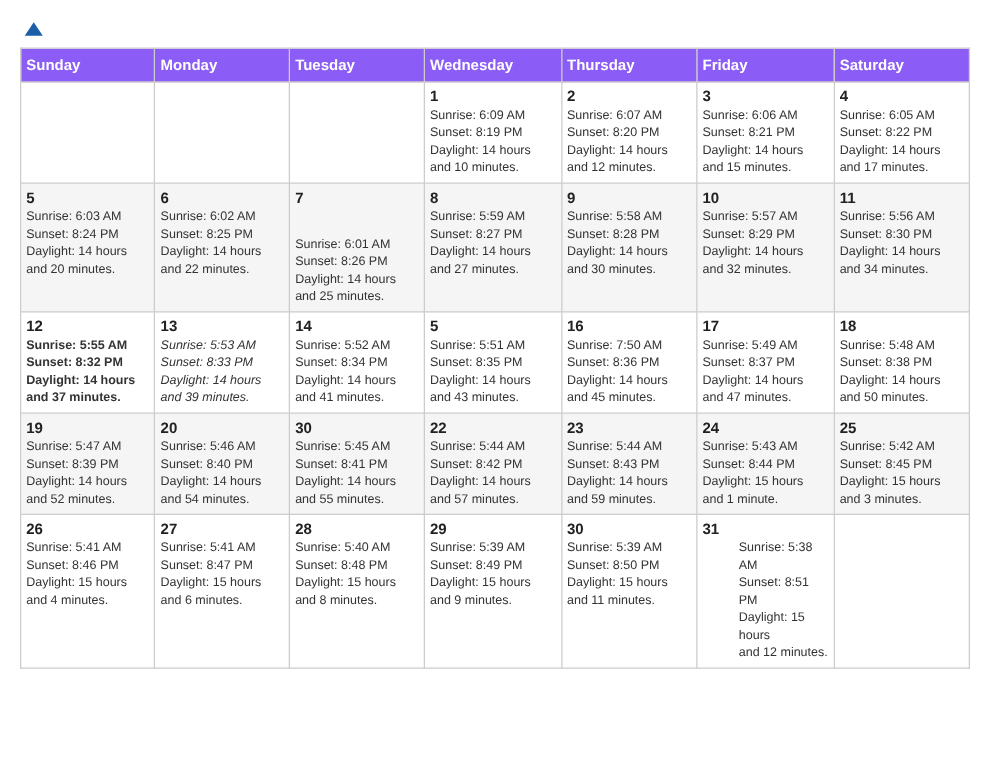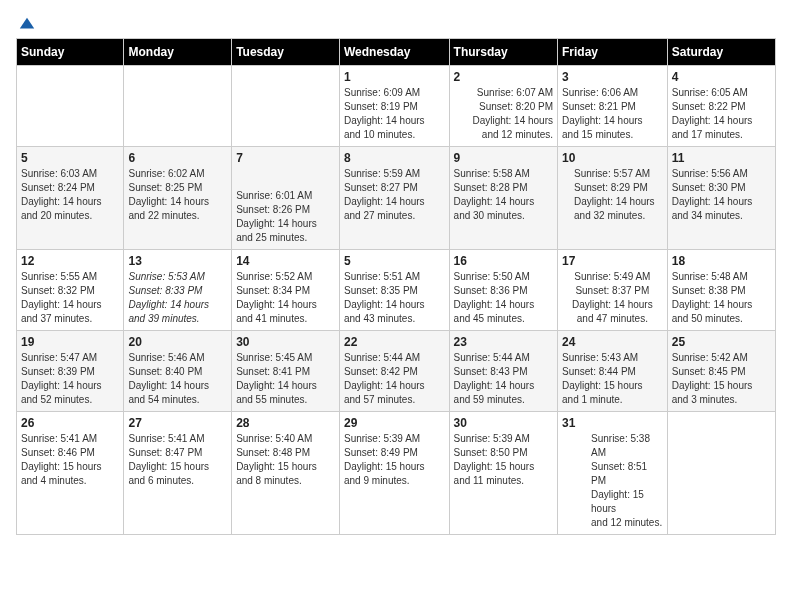--- a/index.html
+++ b/index.html
@@ -43,21 +43,21 @@
     .subtitle {
       font-size: 14px;
       color: #555;
     }
     .calendar {
       width: 100%;
       border-collapse: collapse;
       font-size: 11px;
     }
     .calendar th {
-      background: #000000;
+      background: #8b5cf6;
       color: white;
       padding: 6px 4px;
       text-align: left;
       font-size: 12px;
       font-weight: bold;
       border: 1px solid #ccc;
     }
     .calendar td {
       vertical-align: top;
       border: 1px solid #ccc;
@@ -120,21 +120,21 @@
         <td class="empty-cell"></td>
         <td>
           <div class="day-number">1</div>
           <div class="day-info" style="white-space: pre-line;">Sunrise: 6:09 AM
 Sunset: 8:19 PM
 Daylight: 14 hours
 and 10 minutes.</div>
         </td>
         <td>
           <div class="day-number">2</div>
-          <div class="day-info" style="white-space: pre-line; text-align: right;">Sunrise: 6:07 AM
+          <div class="day-info" style="white-space: pre-line;">Sunrise: 6:07 AM
 Sunset: 8:20 PM
 Daylight: 14 hours
 and 12 minutes.</div>
         </td>
         <td>
           <div class="day-number">3</div>
           <div class="day-info" style="white-space: pre-line;">Sunrise: 6:06 AM
 Sunset: 8:21 PM
 Daylight: 14 hours
 and 15 minutes.</div>
@@ -178,37 +178,37 @@
         </td>
         <td>
           <div class="day-number">9</div>
           <div class="day-info" style="white-space: pre-line;">Sunrise: 5:58 AM
 Sunset: 8:28 PM
 Daylight: 14 hours
 and 30 minutes.</div>
         </td>
         <td>
           <div class="day-number">10</div>
-          <div class="day-info" style="white-space: pre-line; margin-left: 12px;">Sunrise: 5:57 AM
+          <div class="day-info" style="white-space: pre-line;">Sunrise: 5:57 AM
 Sunset: 8:29 PM
 Daylight: 14 hours
 and 32 minutes.</div>
         </td>
         <td>
           <div class="day-number">11</div>
           <div class="day-info" style="white-space: pre-line;">Sunrise: 5:56 AM
 Sunset: 8:30 PM
 Daylight: 14 hours
 and 34 minutes.</div>
         </td>
       </tr>
       <tr>
         <td>
           <div class="day-number">12</div>
-          <div class="day-info" style="white-space: pre-line;">Sunrise: 5:55 AM
+          <div class="day-info" style="white-space: pre-line; font-weight: bold;">Sunrise: 5:55 AM
 Sunset: 8:32 PM
 Daylight: 14 hours
 and 37 minutes.</div>
         </td>
         <td>
           <div class="day-number">13</div>
           <div class="day-info" style="white-space: pre-line; font-style: italic;">Sunrise: 5:53 AM
 Sunset: 8:33 PM
 Daylight: 14 hours
 and 39 minutes.</div>
@@ -222,28 +222,28 @@
         </td>
         <td>
           <div class="day-number">5</div>
           <div class="day-info" style="white-space: pre-line;">Sunrise: 5:51 AM
 Sunset: 8:35 PM
 Daylight: 14 hours
 and 43 minutes.</div>
         </td>
         <td>
           <div class="day-number">16</div>
-          <div class="day-info" style="white-space: pre-line;">Sunrise: 5:50 AM
+          <div class="day-info" style="white-space: pre-line;">Sunrise: 7:50 AM
 Sunset: 8:36 PM
 Daylight: 14 hours
 and 45 minutes.</div>
         </td>
         <td>
           <div class="day-number">17</div>
-          <div class="day-info" style="white-space: pre-line; text-align: center;">Sunrise: 5:49 AM
+          <div class="day-info" style="white-space: pre-line;">Sunrise: 5:49 AM
 Sunset: 8:37 PM
 Daylight: 14 hours
 and 47 minutes.</div>
         </td>
         <td>
           <div class="day-number">18</div>
           <div class="day-info" style="white-space: pre-line;">Sunrise: 5:48 AM
 Sunset: 8:38 PM
 Daylight: 14 hours
 and 50 minutes.</div>

